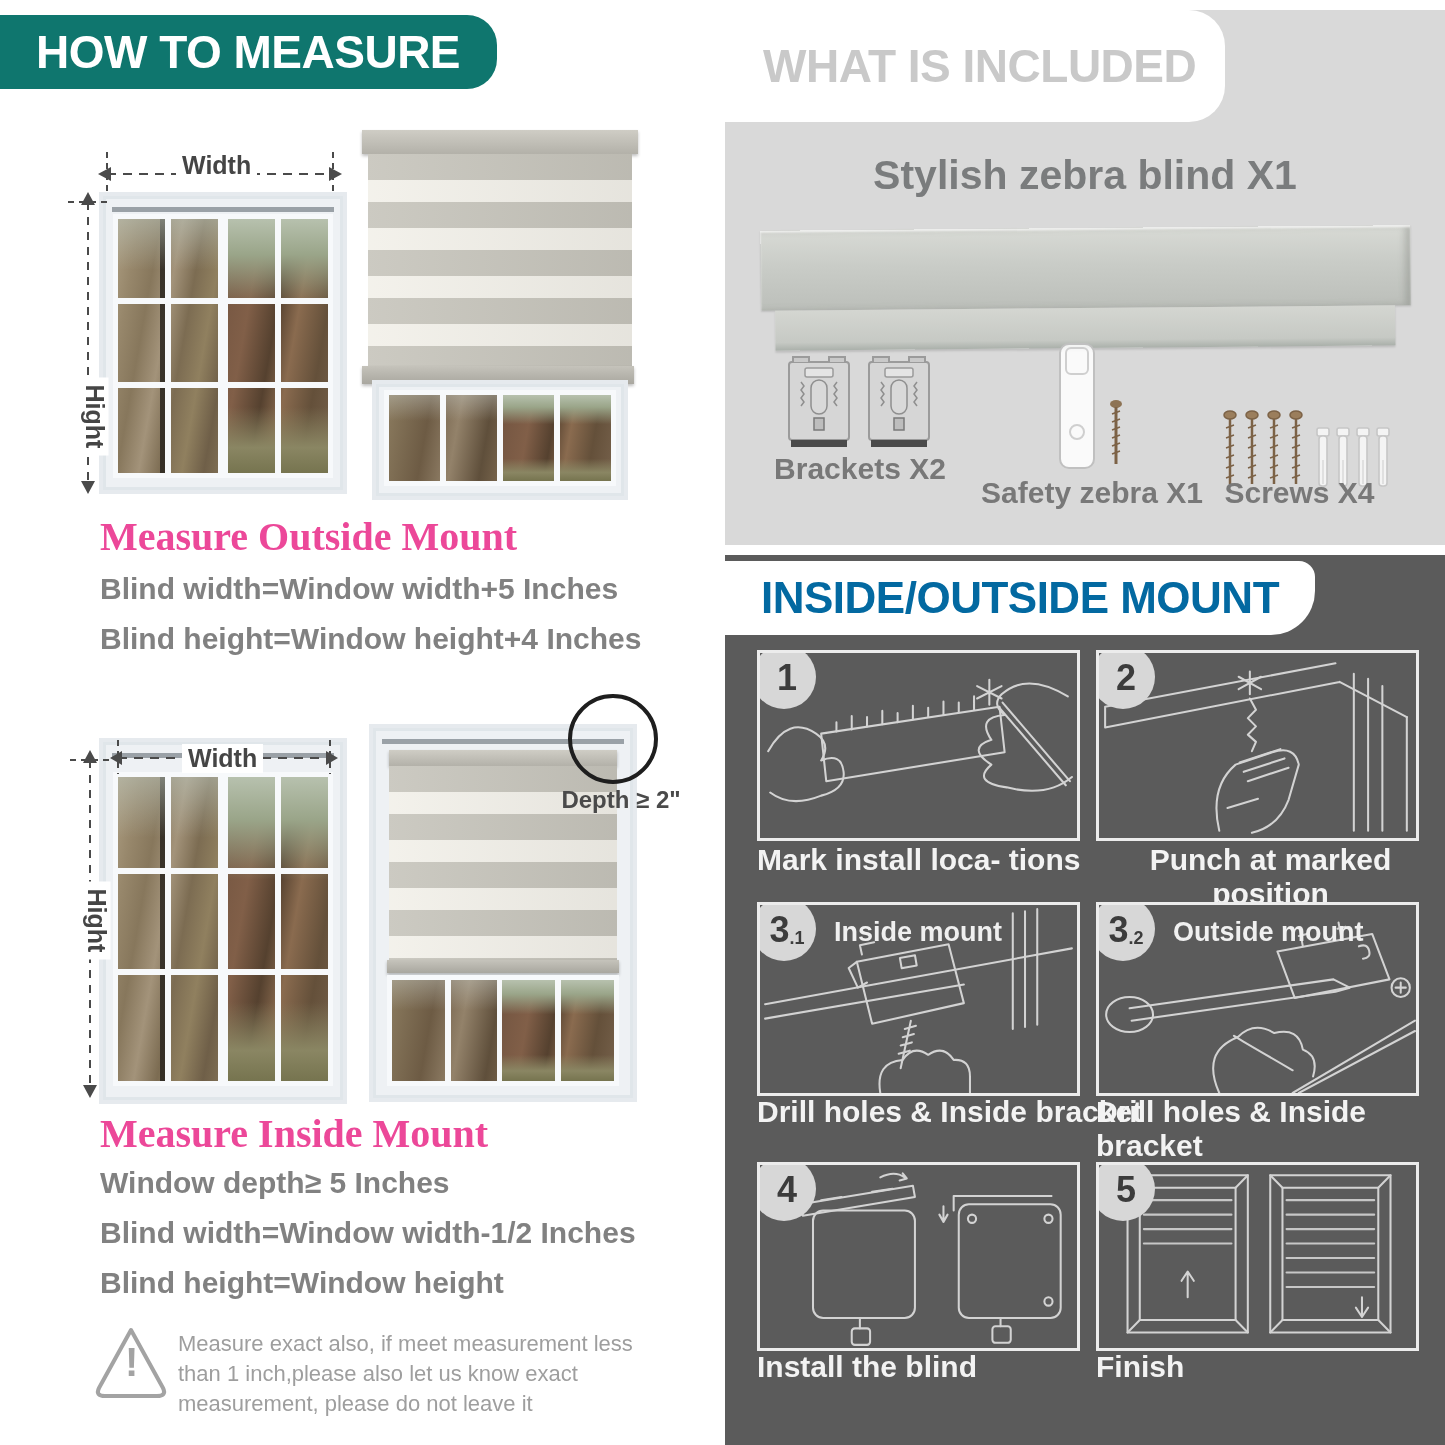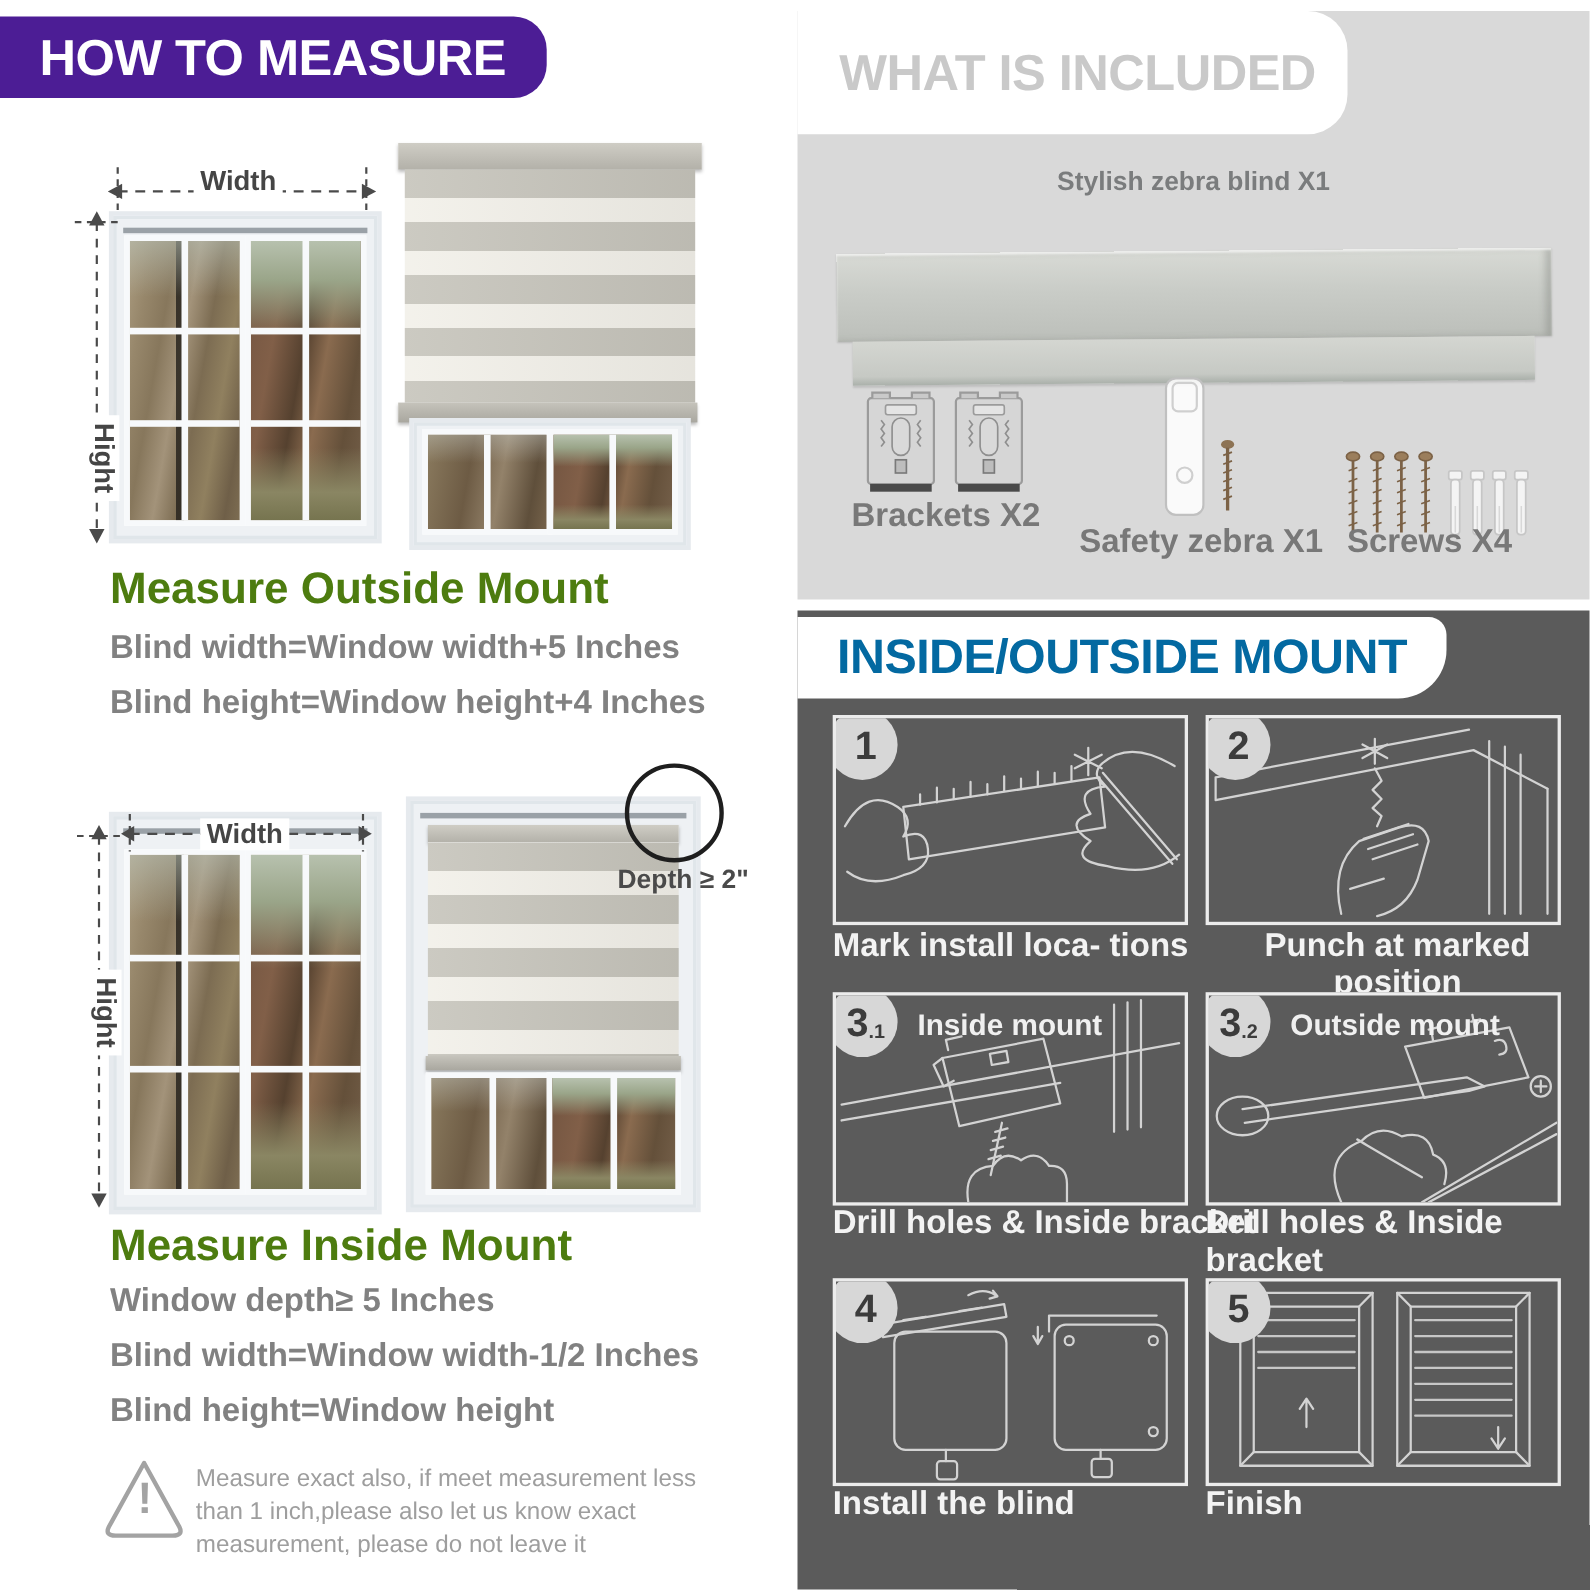--- a/index.html
+++ b/index.html
@@ -3,25 +3,25 @@
 <meta charset="utf-8">
 <style>
   html,body{margin:0;padding:0;}
   body{
     width:1445px;height:1445px;position:relative;background:#ffffff;
     font-family:"Liberation Sans", sans-serif; overflow:hidden;
   }
   .abs{position:absolute;}
 
   
-  .lh-box{left:0;top:15px;width:497px;height:74px;background:#4c1d95;
+  .lh-box{left:0;top:15px;width:497px;height:74px;background:#0f766e;
     border-radius:0 30px 30px 0;display:flex;align-items:center;}
   .lh-box span{color:#ffffff;font-size:46px;font-weight:bold;letter-spacing:-.5px;padding-left:36px;}
 
-  .m-heading{font-size:40px;font-weight:bold;color:#4d7c0f;}
+  .m-heading{font-size:40px;font-weight:bold;color:#ec4899;font-family:Liberation Serif, serif;}
   .m-line{font-size:30px;font-weight:bold;color:#818181;}
 
   
   .win{position:absolute;background:#eef1f4;box-shadow:0 0 0 4px #e6eaee, inset 0 0 0 3px #e0e6ea;}
   .win-trim{position:absolute;left:9px;right:9px;top:11px;height:5px;background:#9aa1a7;}
   .doorframe{position:absolute;border:5px solid #f7f9fb;background:#fff;overflow:hidden;}
   .glass{position:absolute;top:0;left:0;right:0;bottom:0;}
   .glass-a{background:
     linear-gradient(180deg, rgba(186,196,186,.55) 0%, rgba(186,196,186,0) 20%),
     linear-gradient(90deg, rgba(0,0,0,0) 0 42%, rgba(40,36,30,.85) 42% 49%, rgba(0,0,0,0) 49%),
@@ -49,21 +49,21 @@
   .depth-label{position:absolute;font-size:24px;font-weight:bold;color:#4a4a4a;text-align:center;}
 
   .warn-text{position:absolute;font-size:22px;line-height:27px;color:#9e9e9e;}
   .warn-mark{position:absolute;font-size:40px;font-weight:bold;color:#a3a3a3;}
 
   
   .inc-panel{left:725px;top:10px;width:720px;height:535px;background:#d9d9d9;}
   .inc-header{position:absolute;left:0;top:0;width:500px;height:112px;background:#ffffff;
     border-radius:0 36px 36px 0;display:flex;align-items:center;}
   .inc-header span{color:#c9c9c9;font-size:46px;font-weight:bold;padding-left:38px;letter-spacing:-.5px;}
-  .inc-title{position:absolute;left:0;right:0;top:142px;text-align:center;font-size:24px;font-weight:bold;color:#7a7c7d;}
+  .inc-title{position:absolute;left:0;right:0;top:142px;text-align:center;font-size:41px;font-weight:bold;color:#7a7c7d;}
   .headrail-wrap{position:absolute;left:36px;top:218px;width:652px;height:140px;transform:rotate(-0.5deg);}
   .headrail-main{position:absolute;left:0;top:0;width:650px;height:80px;
     background:linear-gradient(180deg,#d8dad5 0%,#c9ccc7 45%,#bcbfba 100%);
     box-shadow:inset 0 2px 2px rgba(255,255,255,.7), inset -6px 0 6px rgba(120,124,118,.35), 0 1px 2px rgba(0,0,0,.15);}
   .headrail-lip{position:absolute;left:14px;top:80px;width:620px;height:40px;
     background:linear-gradient(180deg,#d4d6d1,#c6c9c4 80%,#aab0aa 100%);
     box-shadow:0 2px 2px rgba(0,0,0,.12);}
   .inc-label{position:absolute;font-size:30px;font-weight:bold;color:#787878;text-align:center;}
 
   

